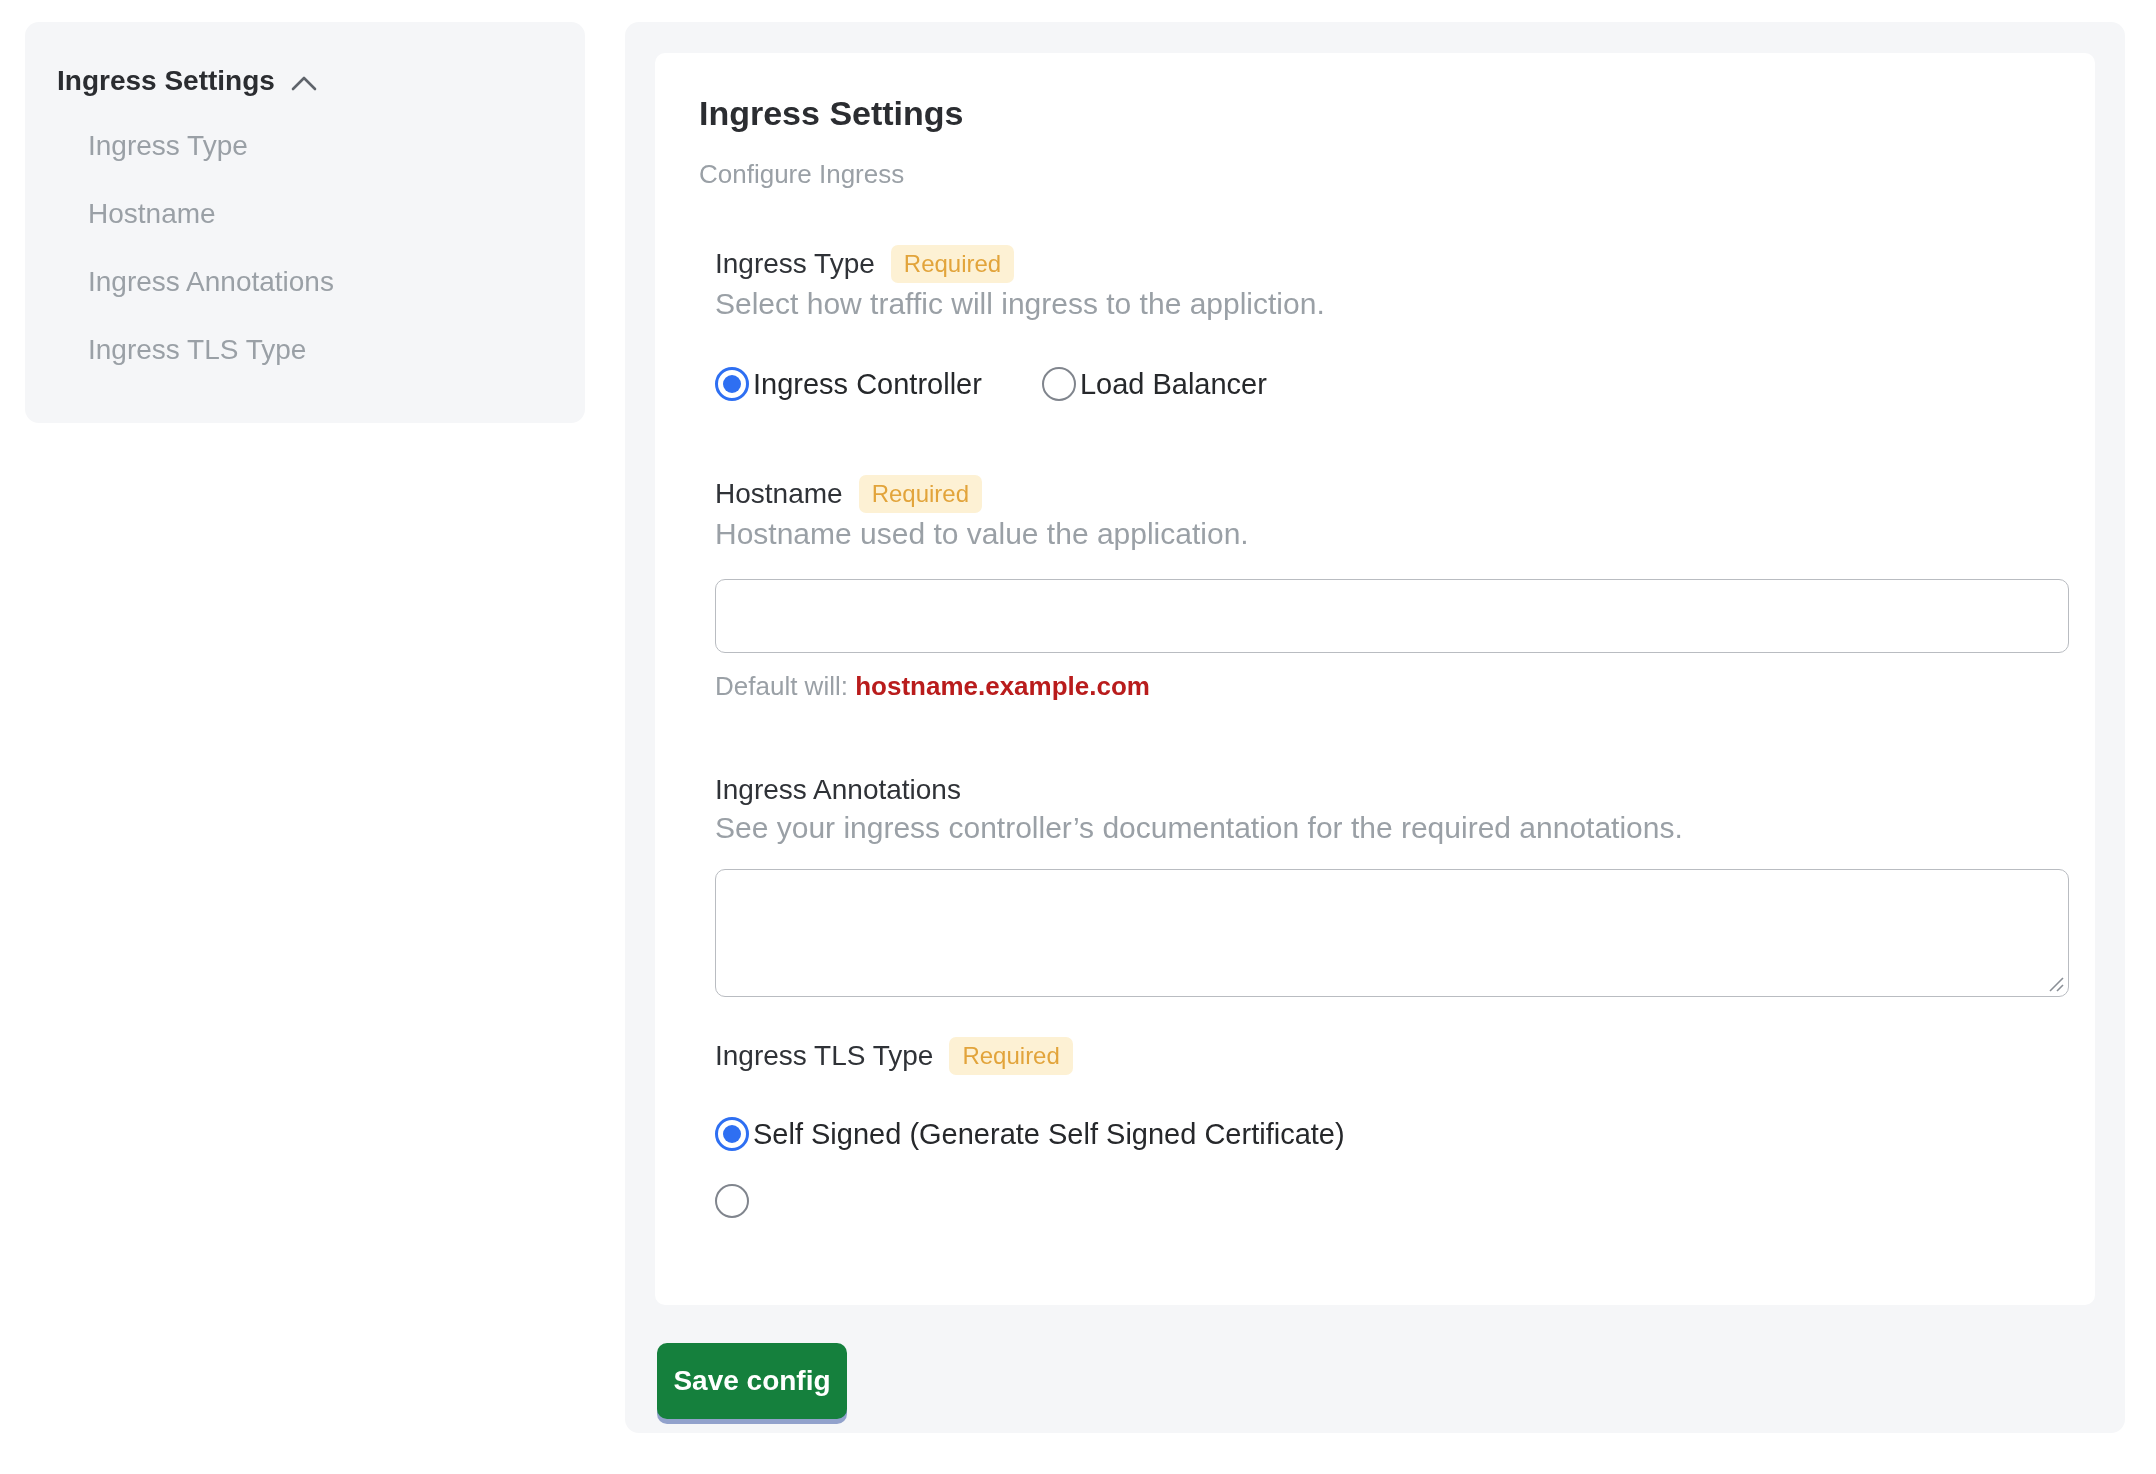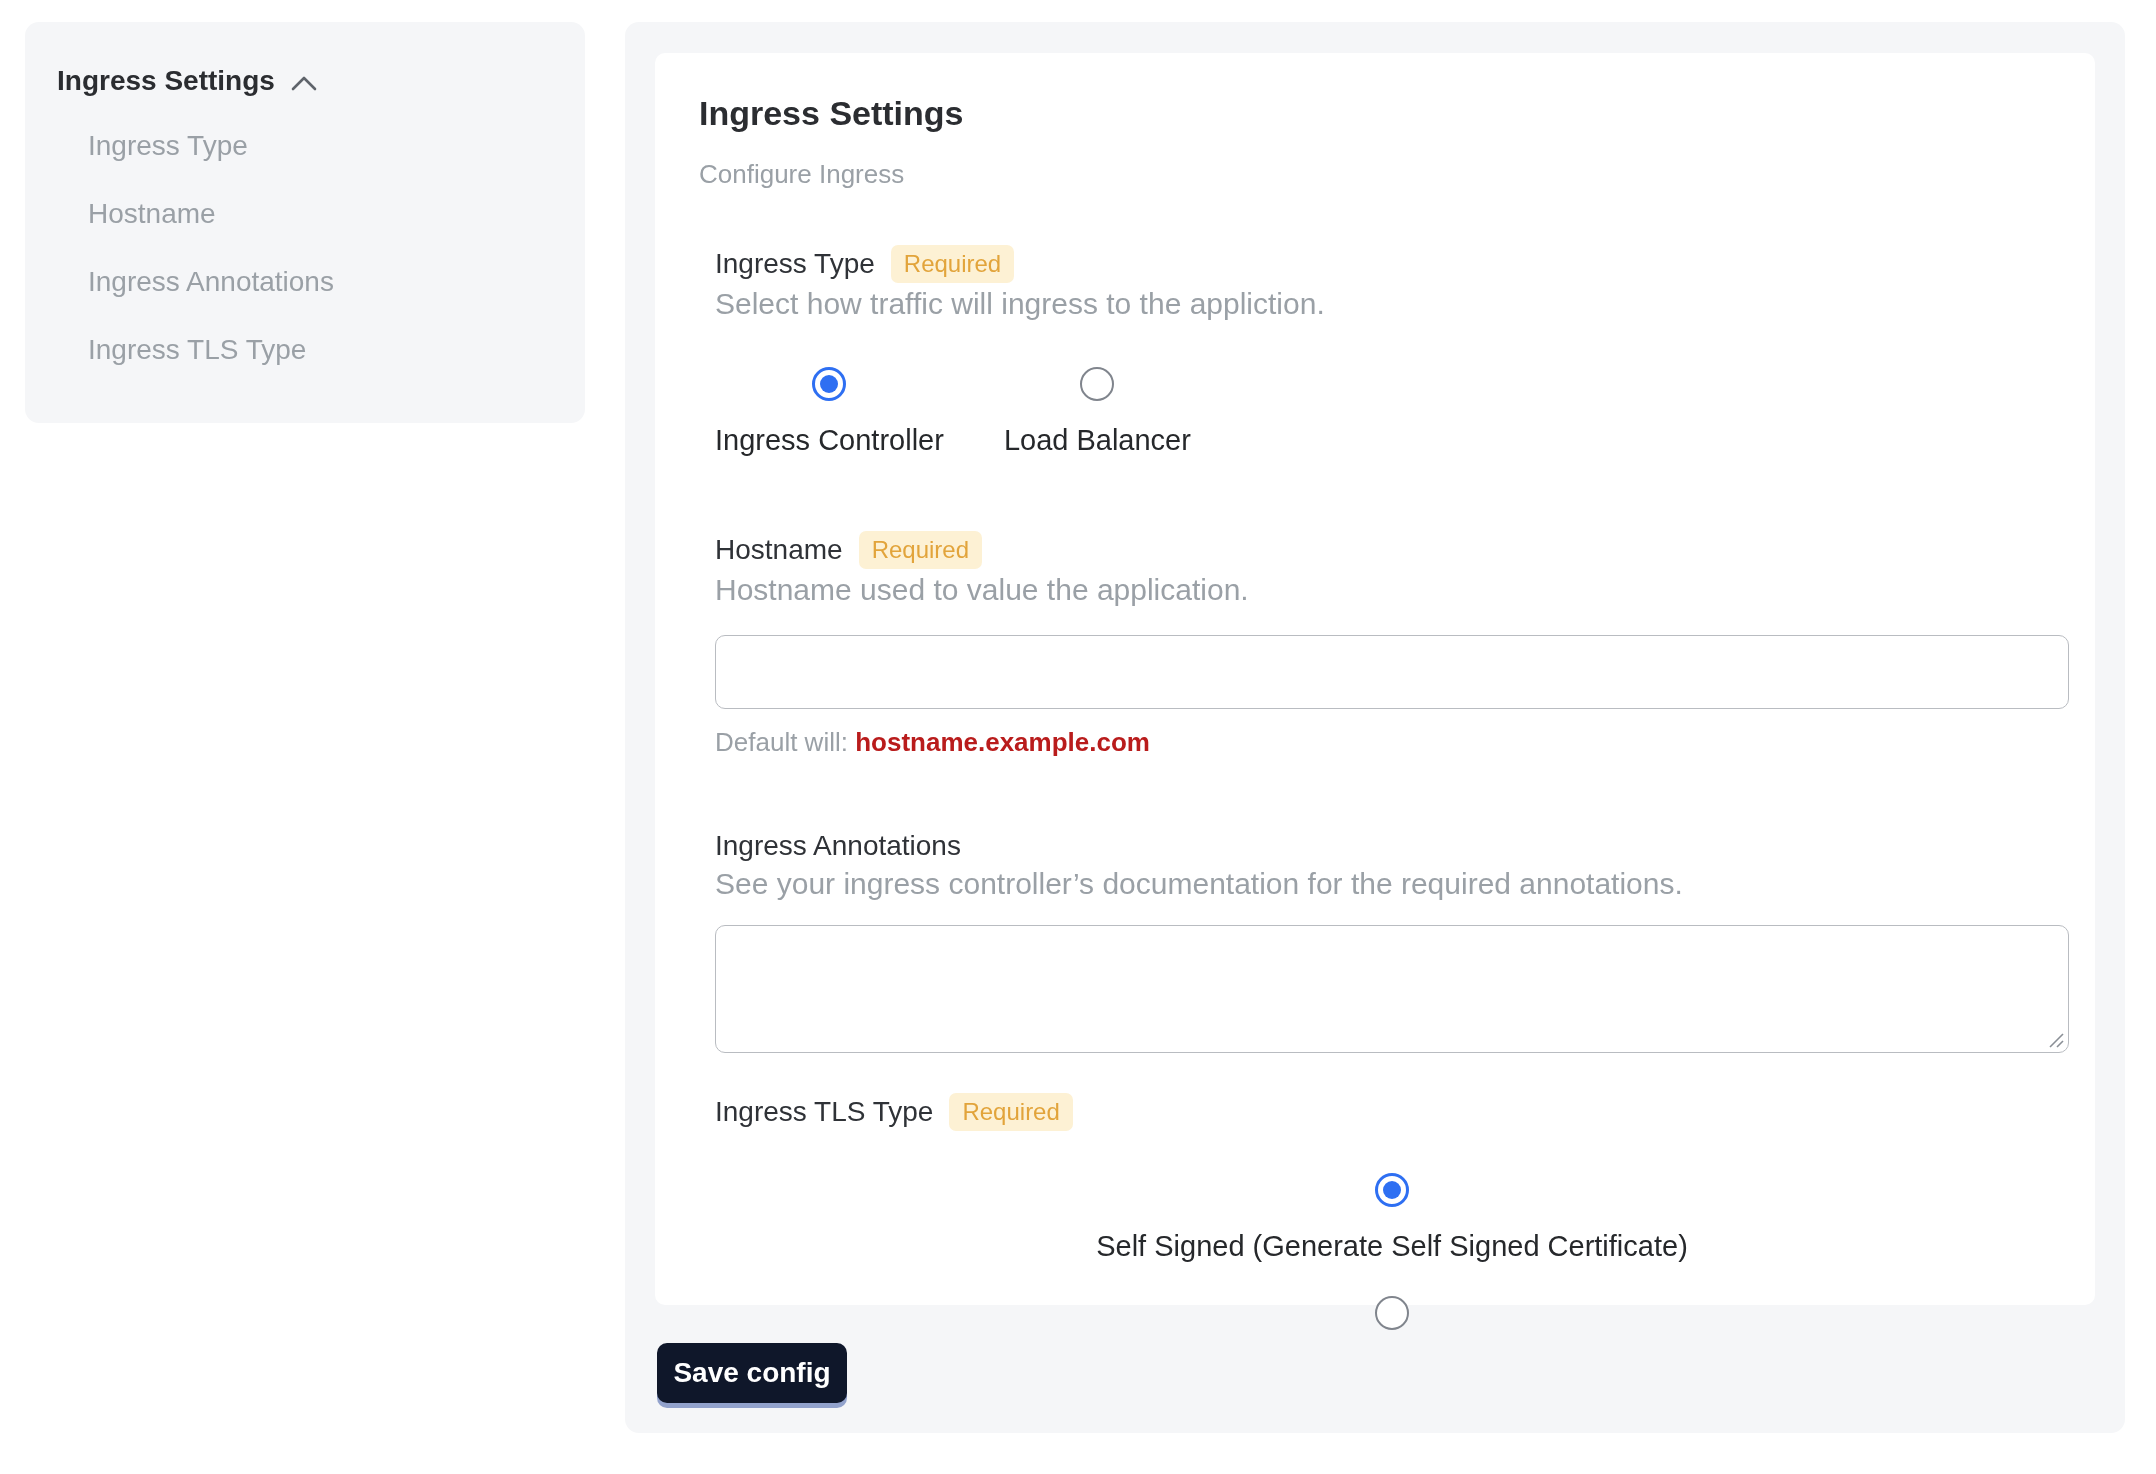--- a/index.html
+++ b/index.html
@@ -35,21 +35,21 @@
   .label-row { display:flex; align-items:center; gap:16px; }
   .field-label { font-size:28px; font-weight:500; color:#2f3237; line-height:34px; }
   .required-badge {
     background:#fdf1d4; color:#e2a43b; font-size:24px; line-height:24px;
     padding:7px 13px; border-radius:7px; font-weight:400;
   }
   .field-desc { margin-top:6px; font-size:30px; color:#9aa0a6; line-height:30px; }
 
   .mt-ingress-type { margin-top:56px; }
   .radio-row { margin-top:48px; display:flex; align-items:center; gap:60px; }
-  .radio-option { display:flex; align-items:center; gap:22px; cursor:pointer;flex-direction:column; }
+  .radio-option { display:flex; align-items:center; gap:4px; cursor:pointer; }
   .radio-circle {
     width:34px; height:34px; border-radius:50%;
     border:2px solid #80858d; background:#ffffff; flex:0 0 auto;
     display:flex; align-items:center; justify-content:center;
   }
   .radio-circle.selected { border:3px solid #2e6ff2; }
   .radio-circle.selected::after {
     content:""; width:18px; height:18px; border-radius:50%; background:#2e6ff2; display:block;
   }
   .radio-label { font-size:29px; font-weight:500; color:#26282b; line-height:34px; }
@@ -71,22 +71,22 @@
     background:#fff; font-size:27px; padding:14px 20px; color:#2f3237;
     outline:none; resize:none; display:block; font-family:"Liberation Sans", sans-serif;
   }
   .resize-grip { position:absolute; right:5px; bottom:5px; width:18px; height:18px; cursor:nwse-resize; }
 
   .mt-tls { margin-top:40px; }
   .tls-radio-1 { margin-top:42px; }
   .tls-radio-2 { margin-top:33px; }
 
   .save-button {
-    position:absolute; left:32px; top:1321px; width:190px; height:60px;
-    background:#0f172a; border:none; border-radius:10px;
+    position:absolute; left:32px; top:1321px; width:190px; height:76px;
+    background:#15803d; border:none; border-radius:10px;
     box-shadow:0 5px 0 #92a2cc; color:#ffffff; font-size:28px; font-weight:700;
     font-family:"Liberation Sans", sans-serif; cursor:pointer;
   }
 </style>
 </head>
 <body>
 
 <nav class="sidebar-card">
   <div class="sidebar-header">
     <span>Ingress Settings</span>

